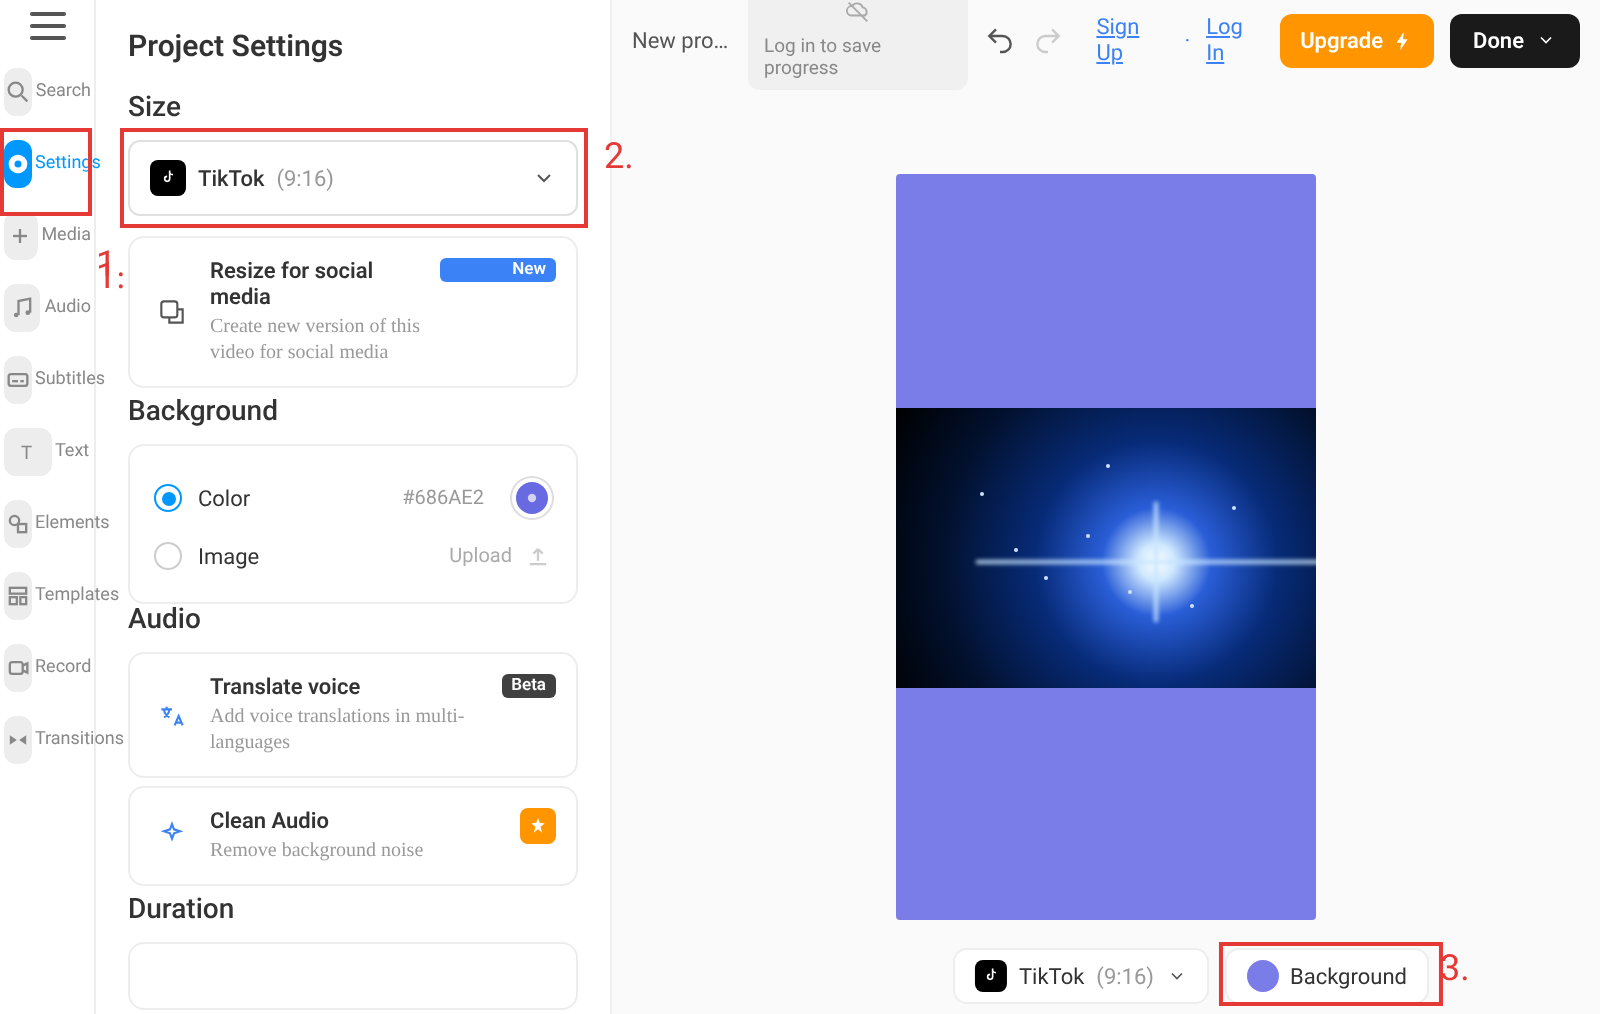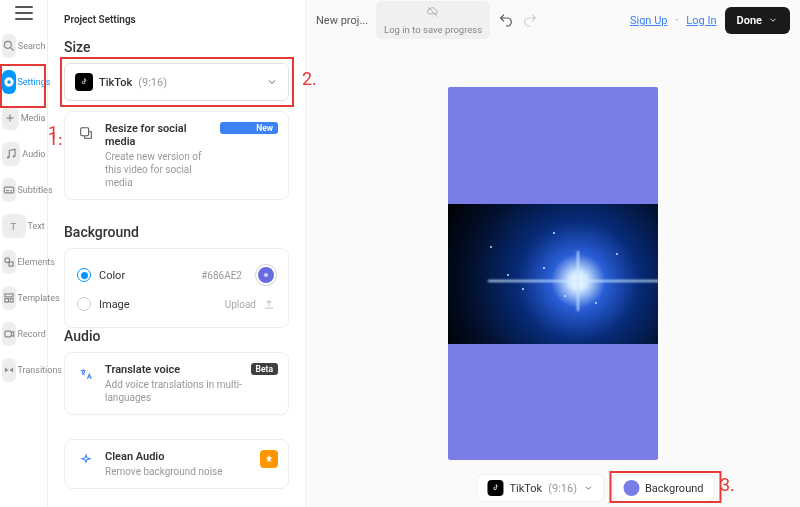--- a/index.html
+++ b/index.html
@@ -13,34 +13,34 @@
   .nav-item.active .nav-label { color: #0098FF; }
   .nav-icon { width: 24px; height: 24px; border-radius: 6px; background: #EDEDED; display: flex; align-items: center; justify-content: center; }
   .nav-icon svg { width: 14px; height: 14px; fill: #888; }
   .nav-item.active .nav-icon svg { fill: #fff; }
   .nav-label { font-size: 9px; color: #888; }
   .nav-item.boxed { position: relative; }
   .redbox { position: absolute; border: 2px solid #E53935; pointer-events: none; }
 
   .settings-panel { width: 258px; flex-shrink: 0; padding: 14px 16px 0 16px; overflow-y: auto; border-right: 1px solid #f0f0f0; }
   .settings-panel::-webkit-scrollbar { width: 0; }
-  .panel-title { font-size: 10px; font-weight: 600; margin-bottom: 14px; }
+  .panel-title { font-size: 15px; font-weight: 600; margin-bottom: 14px; }
   .section-label { font-size: 14px; color: #333; font-weight: 500; margin-bottom: 8px; }
   .size-select { position: relative; border: 1px solid #E0E0E0; border-radius: 6px; height: 38px; display: flex; align-items: center; padding: 0 10px; cursor: pointer; gap: 6px; margin-bottom: 10px; }
   .tiktok-badge { width: 18px; height: 18px; border-radius: 4px; background: #000; display: flex; align-items: center; justify-content: center; }
   .tiktok-badge svg { width: 10px; height: 10px; fill: #fff; }
   .size-name { font-size: 11px; font-weight: 500; }
   .size-ratio { font-size: 11px; color: #999; }
   .chev { margin-left: auto; }
-  .card { border: 1px solid #EDEDED; border-radius: 8px; padding: 10px; margin-bottom: 24px; display: flex; gap: 8px; align-items: flex-start; }
+  .card { border: 1px solid #EDEDED; border-radius: 8px; padding: 10px; margin-bottom: 4px; display: flex; gap: 8px; align-items: center; }
   .card-icon { width: 22px; height: 22px; display: flex; align-items: center; justify-content: center; flex-shrink: 0; }
   .card-icon svg { width: 16px; height: 16px; stroke: #555; fill: none; stroke-width: 1.6; }
   .card-body { flex: 1; }
   .card-title { font-size: 11px; font-weight: 600; }
-  .card-sub { font-size: 10px; color: #999; margin-top: 2px; line-height: 1.3; }
+  .card-sub { font-size: 10px; color: #999; margin-top: 2px; line-height: 1.3; font-family: Liberation Serif, serif; }
   .badge { display: inline-block; font-size: 8.5px; font-weight: 600; padding: 1px 5px; border-radius: 3px; color: #fff; margin-left: auto; align-self: flex-start; }
   .badge.new { background: #3B82F6; padding-left: 36px; }
   .badge.beta { background: #404040; color: #fff; }
   .badge.orange-sq { width: 18px; height: 18px; background: #FF9500; border-radius: 4px; display: flex; align-items: center; justify-content: center; padding: 0; }
   .badge.orange-sq svg { width: 10px; height: 10px; fill: #fff; }
 
   .section-group { border: 1px solid #EDEDED; border-radius: 8px; padding: 10px 12px; }
   .option-row { display: flex; align-items: center; gap: 8px; padding: 6px 0; font-size: 11px; }
   .radio { width: 14px; height: 14px; border: 1.5px solid #ccc; border-radius: 50%; display: flex; align-items: center; justify-content: center; cursor: pointer; }
   .radio.checked { border-color: #0098FF; }
@@ -305,20 +305,26 @@
     <div class="undo"><svg viewBox="0 0 24 24">
           <path d="M9 14L4 9l5-5M4 9h10a6 6 0 0 1 0 12h-2"></path>
         </svg></div>
     <div class="undo disabled"><svg viewBox="0 0 24 24">
           <path d="M15 14l5-5-5-5M20 9H10a6 6 0 0 0 0 12h2"></path>
         </svg></div>
     <div class="spacer"></div>
     <span class="link">Sign Up</span>
     <span class="dot-sep">·</span>
     <span class="link">Log In</span>
+    <div class="btn-upgrade">
+      <span>Upgrade</span>
+      <svg viewBox="0 0 24 24">
+          <path d="M13 2L5 14h5l-1 8 8-12h-5z"></path>
+        </svg>
+    </div>
     <div class="btn-done">
       <span>Done</span>
       <svg viewBox="0 0 24 24">
           <path d="M6 9l6 6 6-6"></path>
         </svg>
     </div>
   </div>
 
   <div class="canvas-wrap">
     <div class="canvas">

